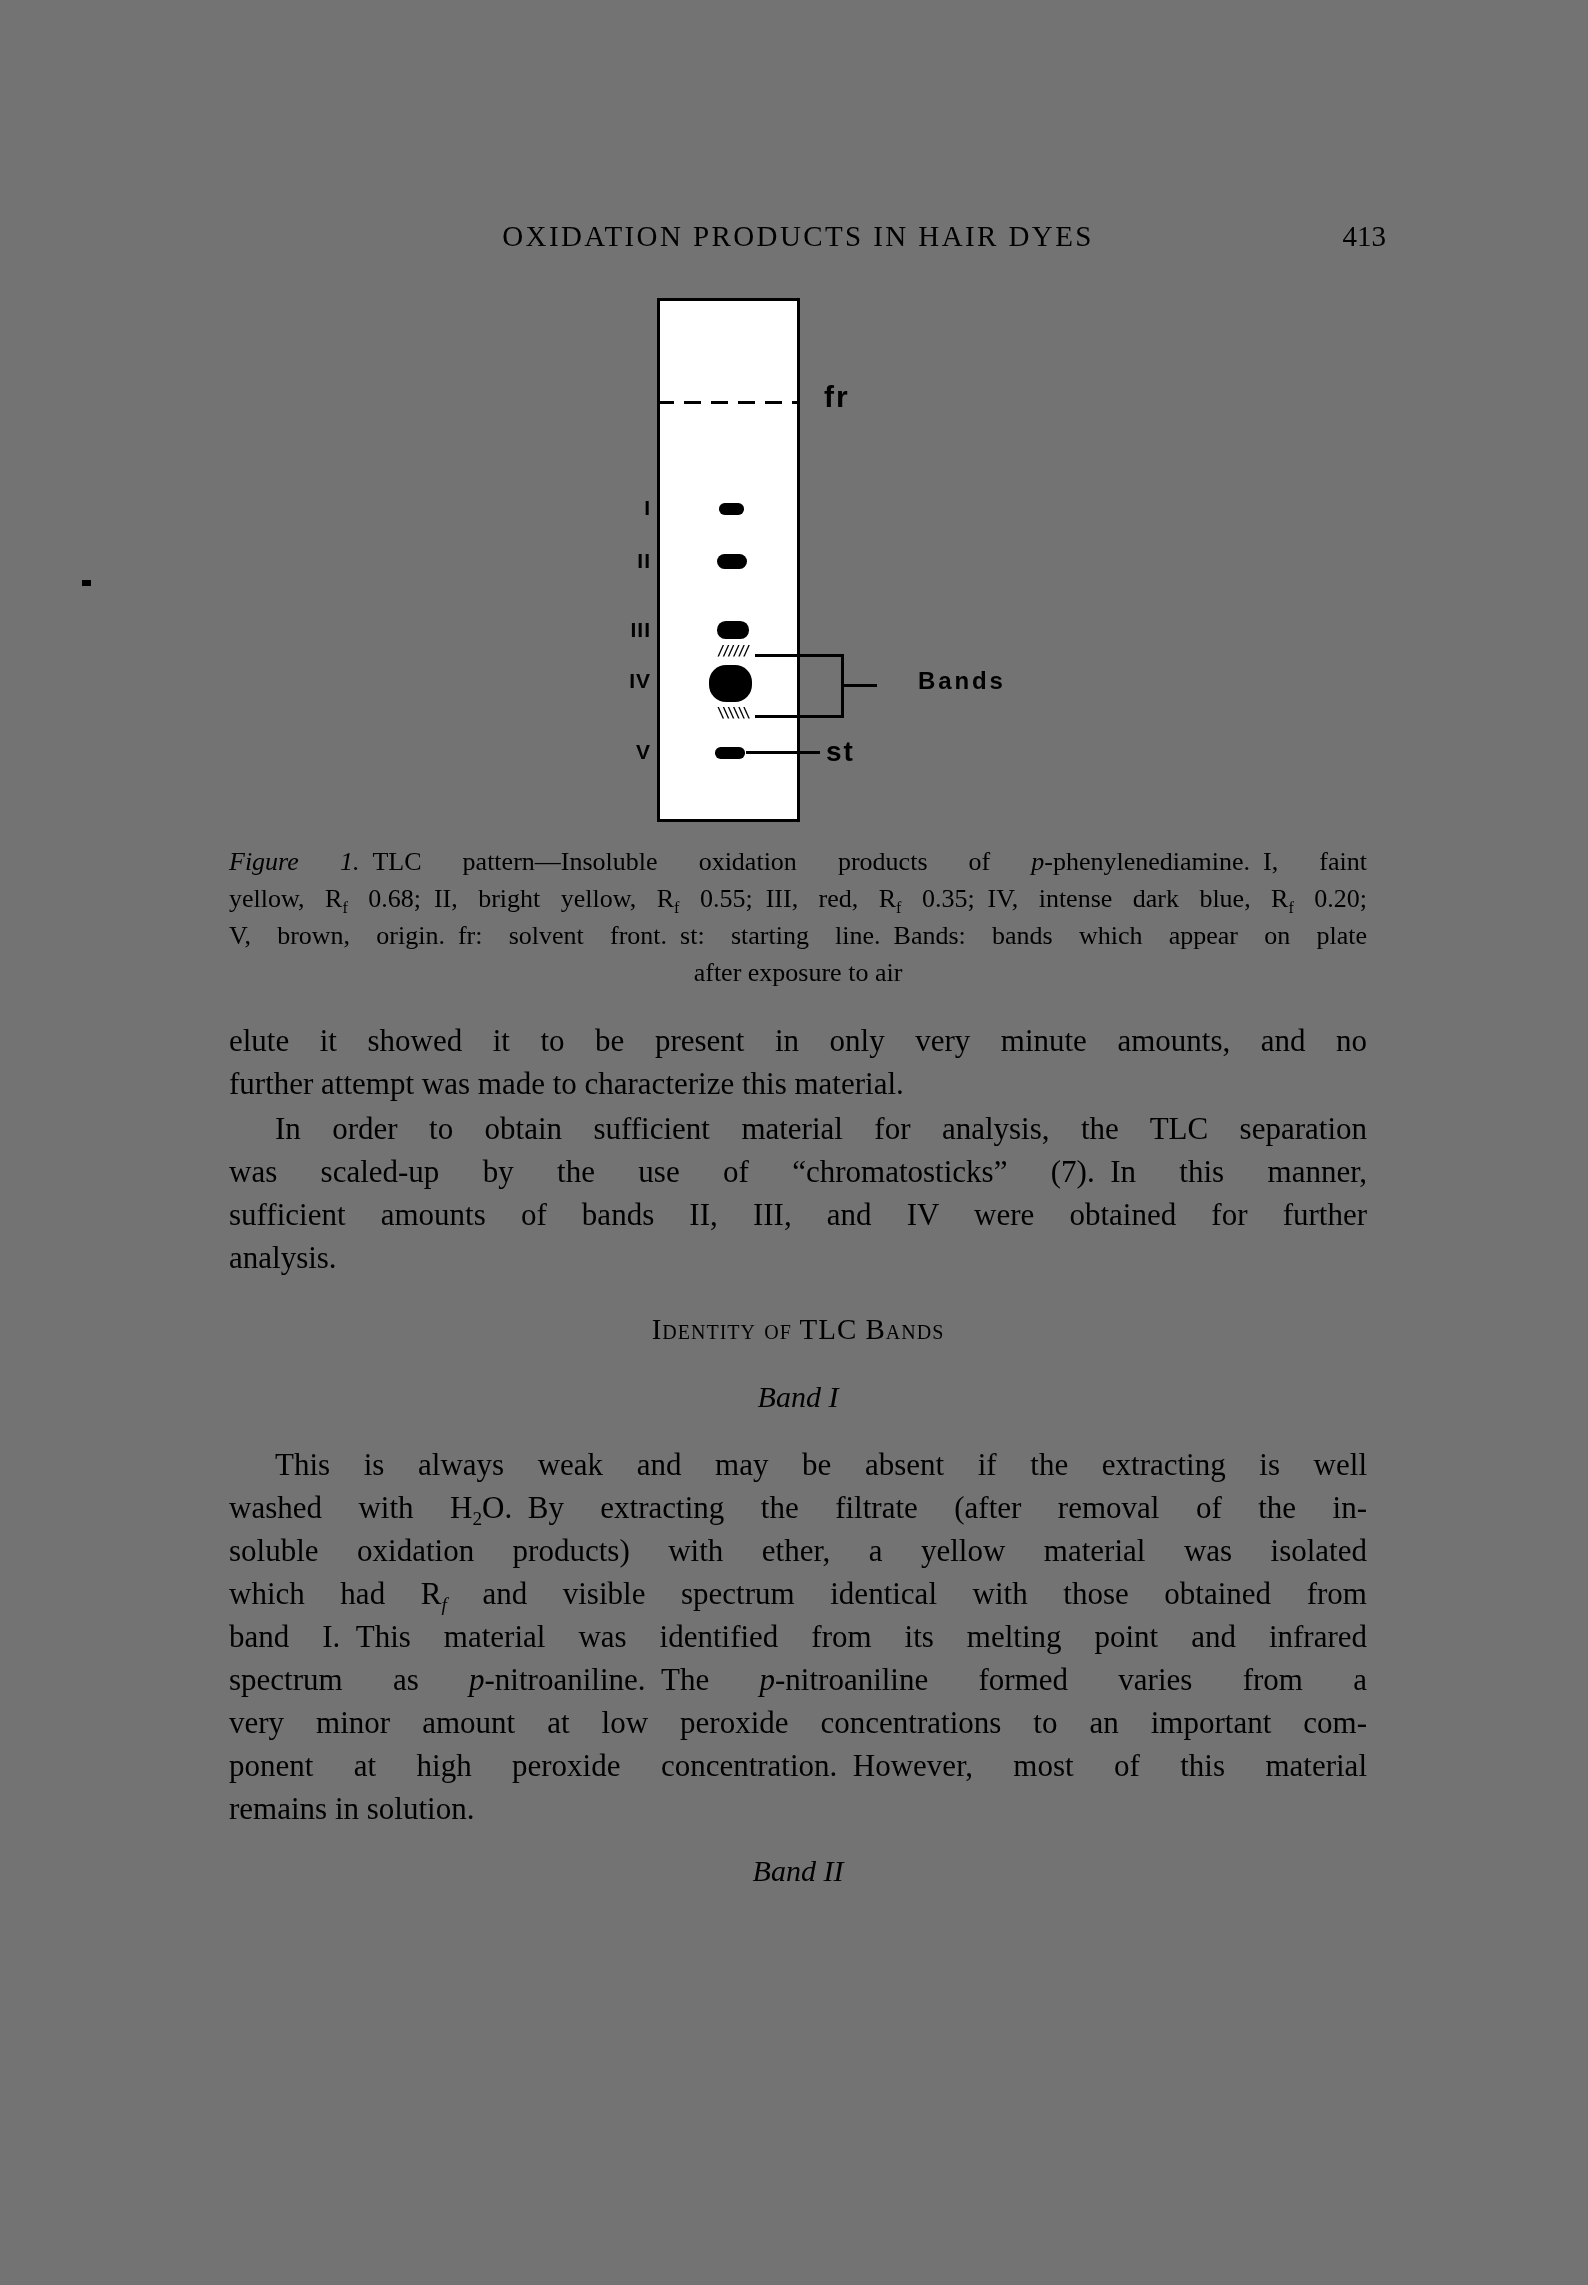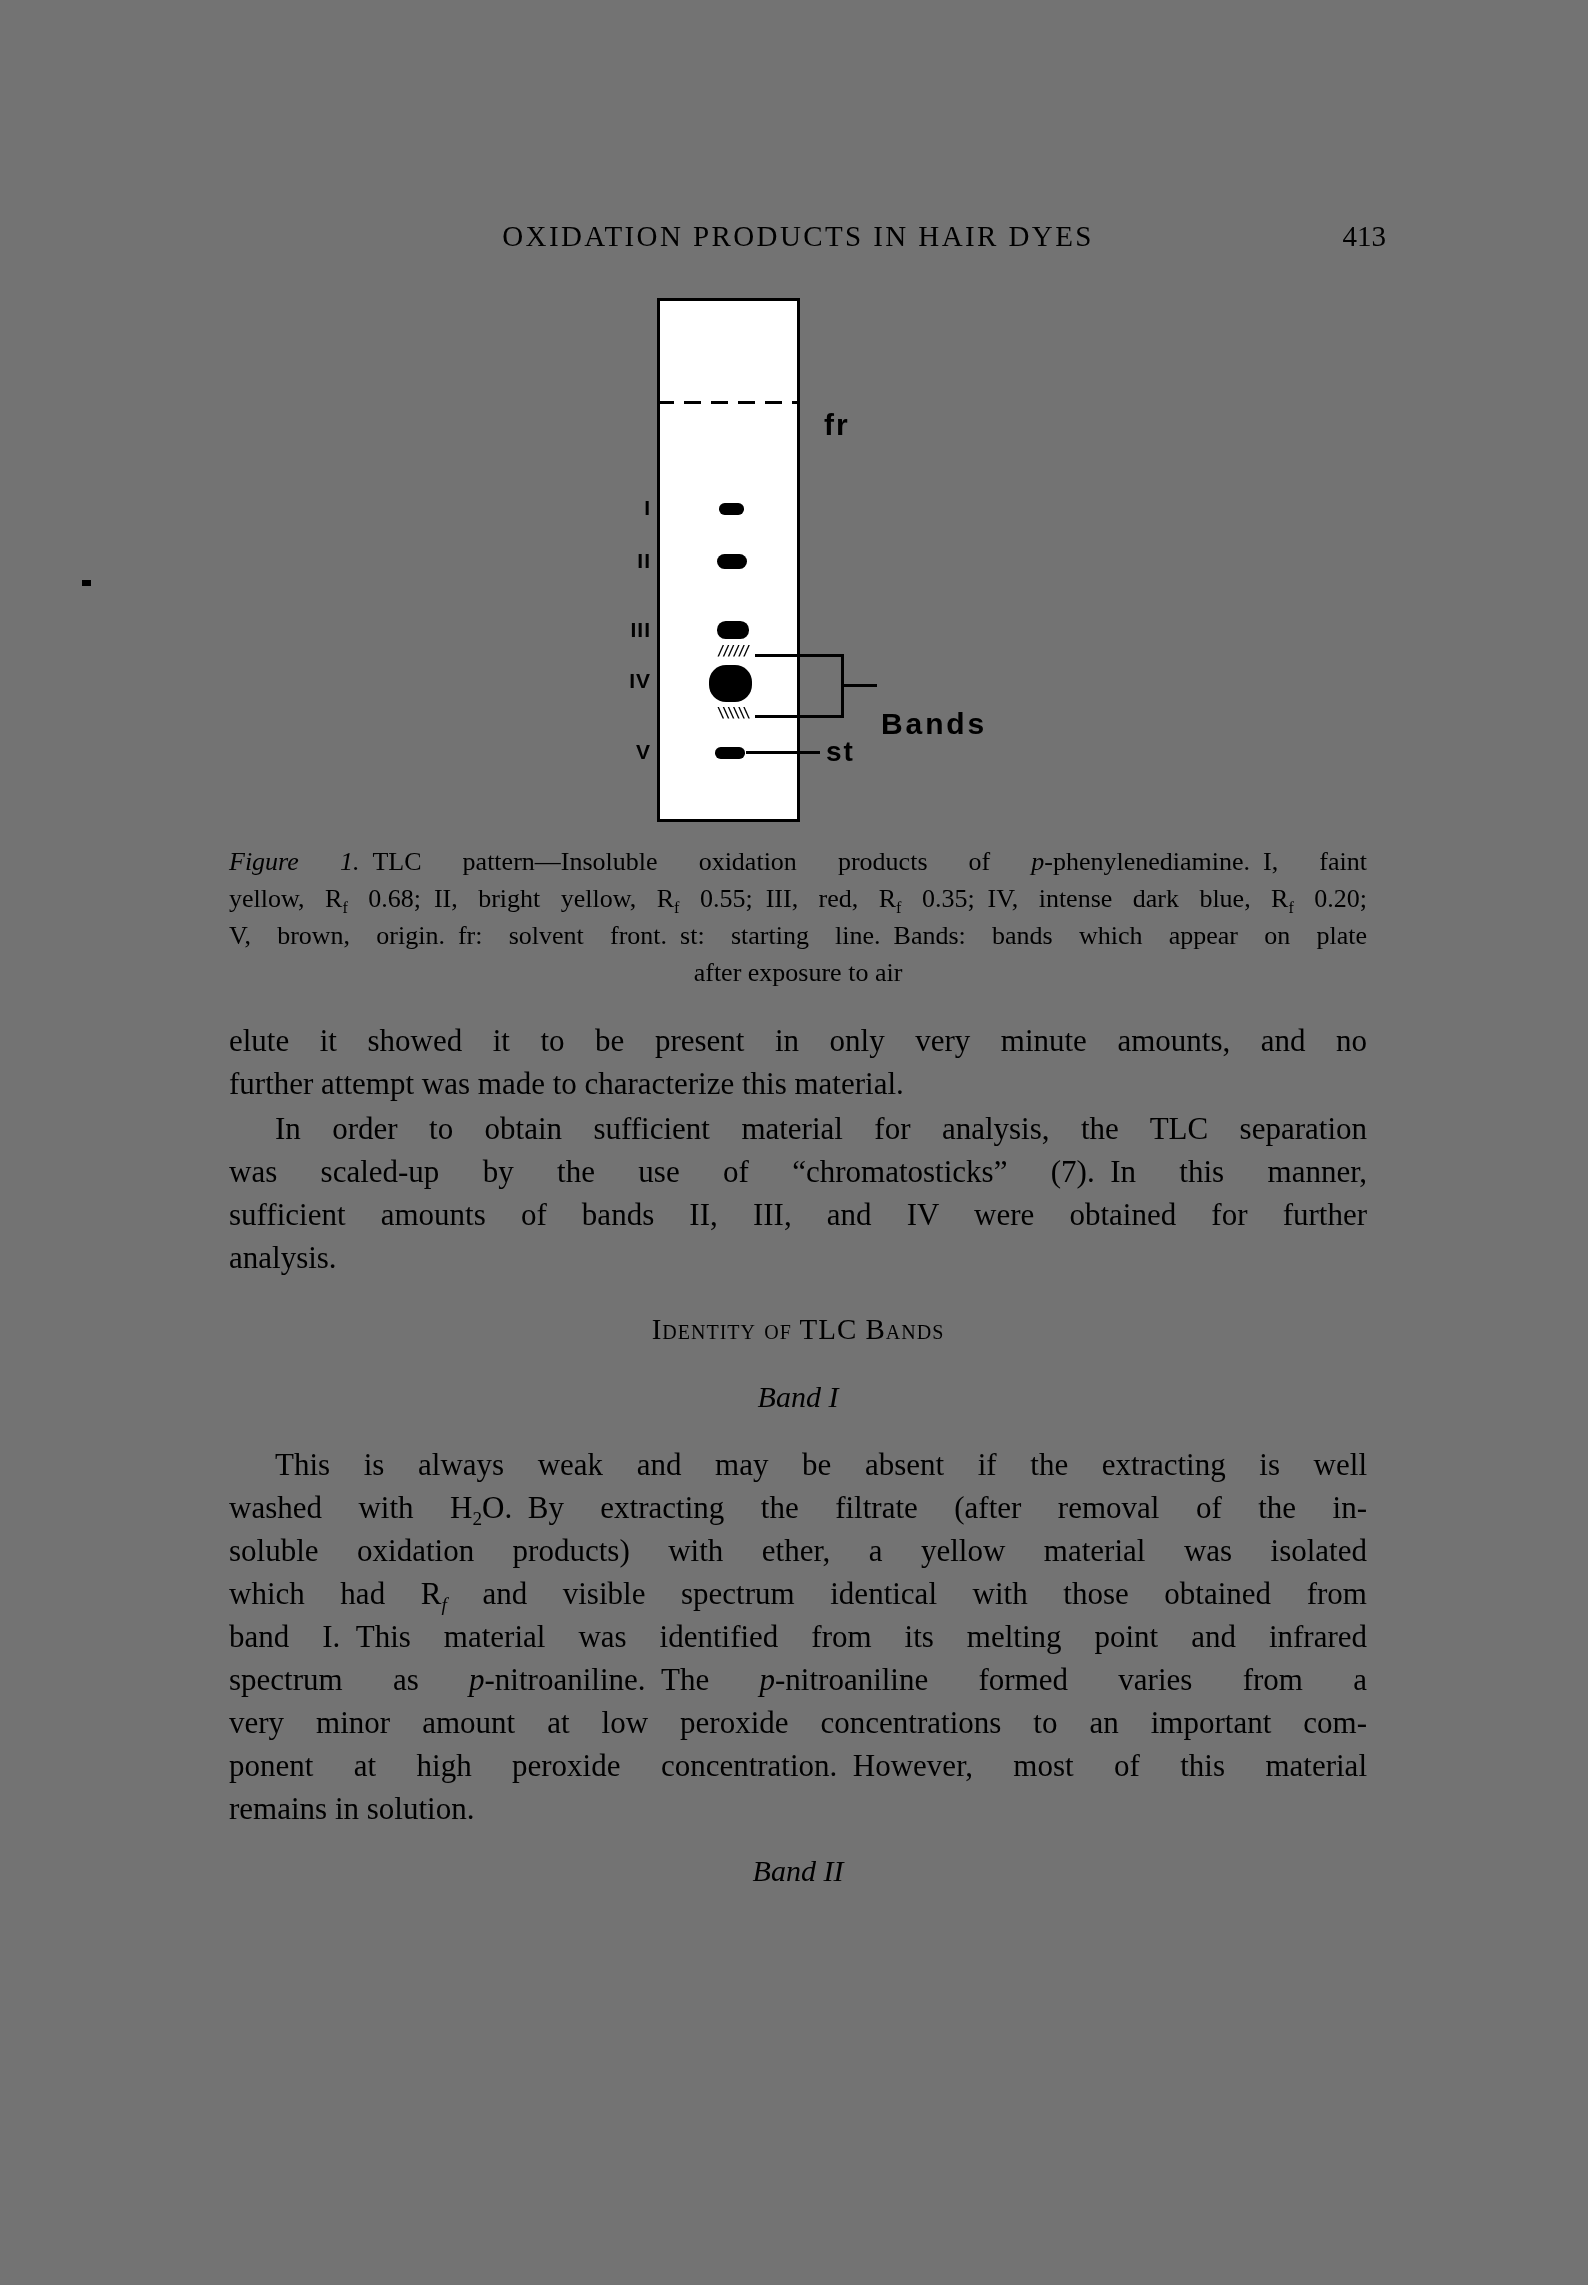--- a/index.html
+++ b/index.html
@@ -26,23 +26,23 @@
     position:absolute;left:657px;top:298px;width:143px;height:524px;
     border:3.8px solid #000;box-sizing:border-box;background:#fff;
   }
   .front-line{
     position:absolute;left:657px;top:401px;width:143px;height:2.9px;
     background:repeating-linear-gradient(90deg,#000 0 17px,transparent 17px 27px);
   }
   .fig-label{
     position:absolute;font-family:"Liberation Sans", sans-serif;font-weight:bold;color:#000;
   }
-  .fr-label{left:824px;top:380px;font-size:30px;letter-spacing:1.9px;margin-top:28px;}
+  .fr-label{left:824px;top:380px;font-size:30px;letter-spacing:1.9px;}
   .st-label{left:826px;top:736px;font-size:28px;letter-spacing:1.9px;}
-  .bands-label{left:881px;top:667px;font-size:30px;letter-spacing:2.9px;margin-top:40px;}
+  .bands-label{left:918px;top:667px;font-size:24px;letter-spacing:2.9px;}
   .lane-label{
     position:absolute;left:574px;width:77px;text-align:right;
     font-family:"Liberation Sans", sans-serif;font-weight:bold;font-size:21px;
     letter-spacing:1px;color:#000;
   }
   .ll-1{top:496px}.ll-2{top:549px}.ll-3{top:618px}.ll-4{top:669px}.ll-5{top:740px}
   .spot{position:absolute;background:#000;}
   .spot-1{left:719px;top:503px;width:25px;height:11.5px;border-radius:5.7px;}
   .spot-2{left:717px;top:554px;width:30px;height:15.3px;border-radius:7.6px;}
   .spot-3{left:717px;top:621px;width:32px;height:18px;border-radius:8.6px;}

